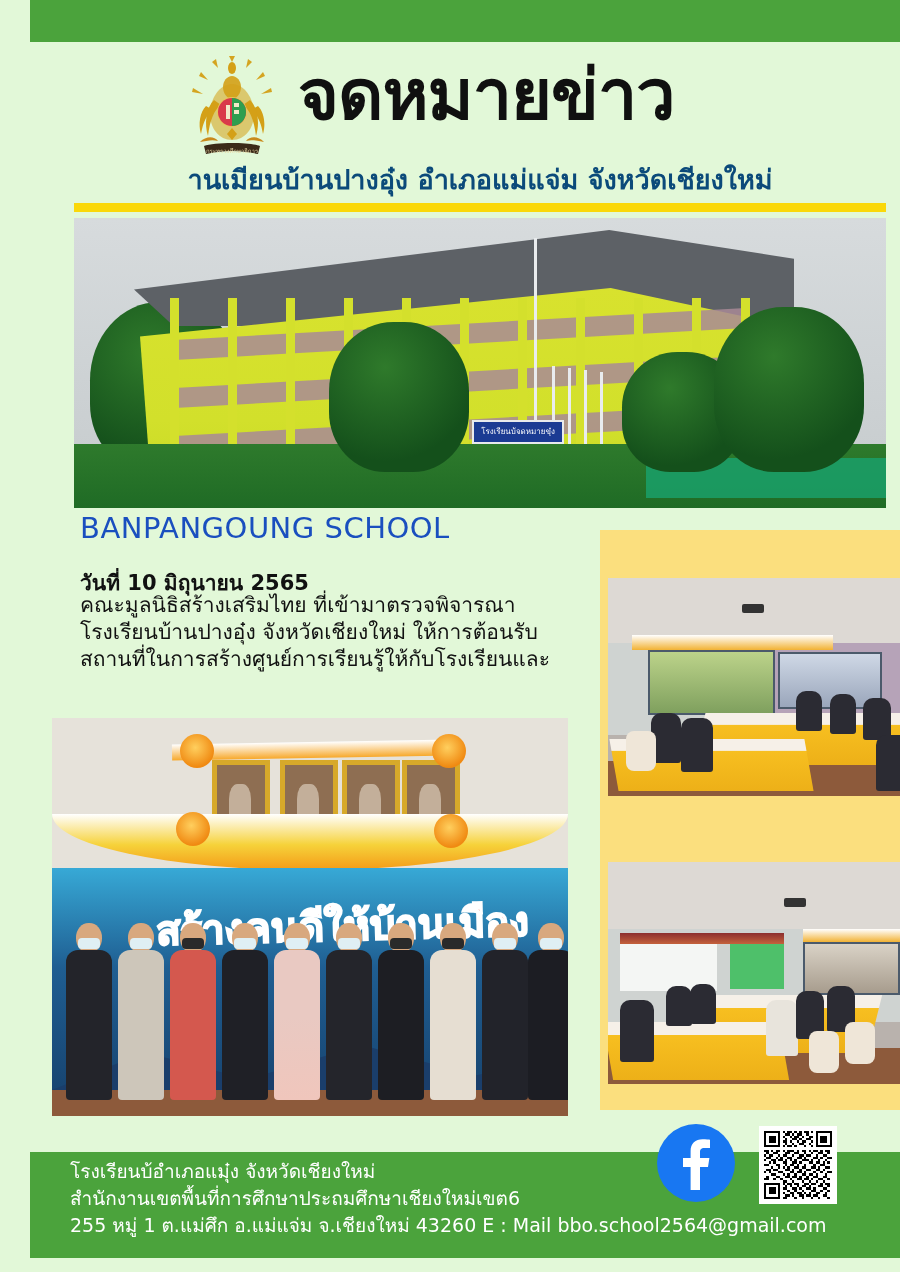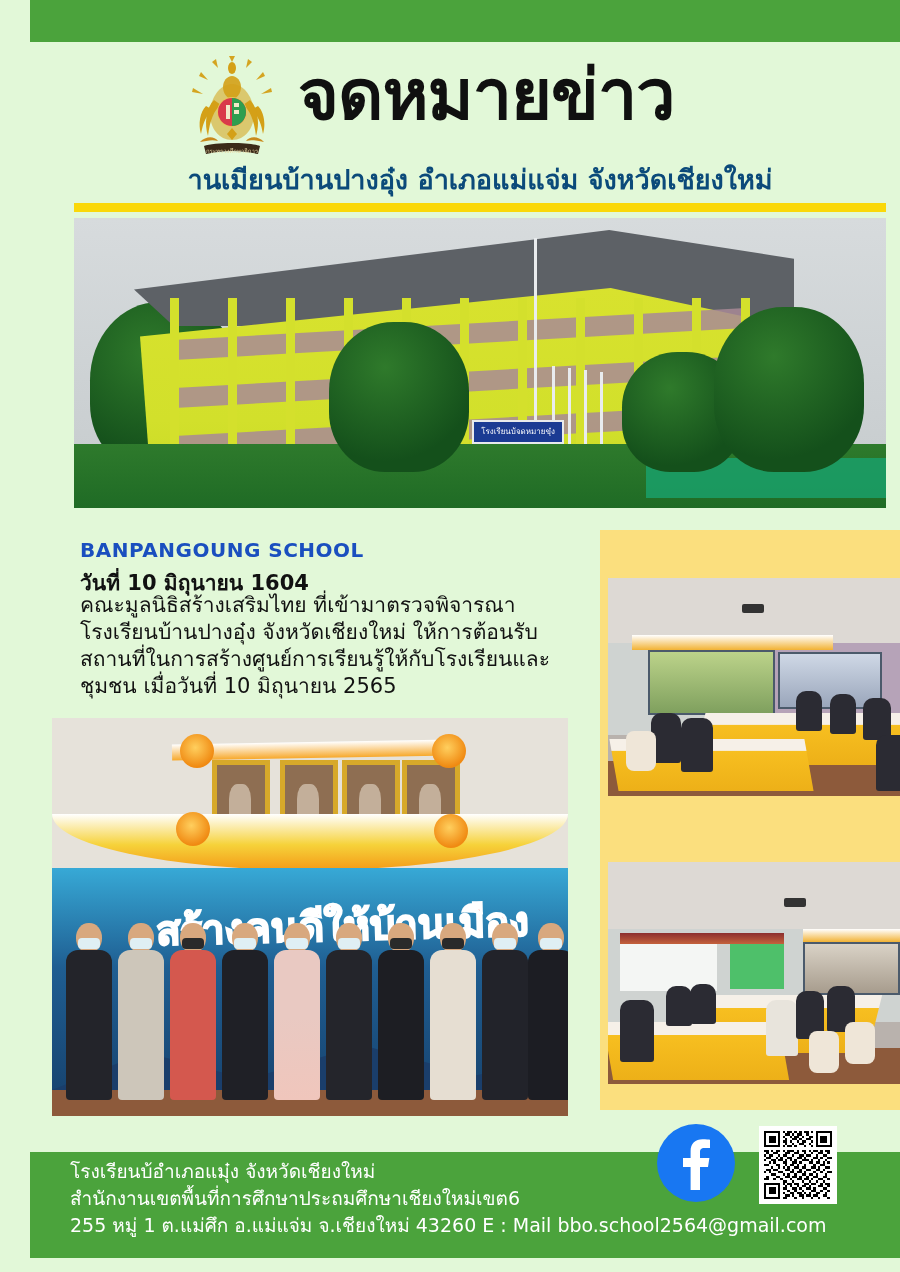--- a/index.html
+++ b/index.html
@@ -94,22 +94,22 @@
     position: absolute; left: 398px; top: 202px; width: 92px; height: 24px;
     background: #1b3b93; border: 2px solid #e8eaec;
   }
   .sign-blue span {
     display:block; color:#fff; font-size:8px; text-align:center; line-height:20px;
     white-space: nowrap; overflow: hidden;
   }
 
   
   .art-title {
-    position: absolute; left: 50px; top: 538px;
-    font-size: 20px; font-weight: 700; color: #1a4fbf;
+    position: absolute; left: 50px; top: 511px;
+    font-size: 29px; font-weight: 400; color: #1a4fbf;
     letter-spacing: .5px; white-space: nowrap;
   }
   .art-date {
     position: absolute; left: 50px; top: 566px;
     font-size: 21px; font-weight: 700; color: #111;
     white-space: nowrap;
   }
   .art-body {
     position: absolute; left: 50px; top: 592px; width: 505px;
     font-size: 21px; font-weight: 400; color: #111; line-height: 1.28;
@@ -317,26 +317,25 @@
 
     <div class="ground"></div>
     <div class="greenwall"></div>
 
     <div class="tree t3"></div>
     <div class="tree t4"></div>
     <div class="tree t5"></div>
   </div>
 
   <div class="art-title">BANPANGOUNG SCHOOL</div>
-  <div class="art-date">วันที่ 10 มิถุนายน 1604</div>
+  <div class="art-date">วันที่ 10 มิถุนายน 2565</div>
   <div class="art-body">
     <span>คณะมูลนิธิสร้างเสริมไทย ที่เข้ามาตรวจพิจารณา</span>
     <span>โรงเรียนบ้านปางอุ๋ง จังหวัดเชียงใหม่ ให้การต้อนรับ</span>
     <span>สถานที่ในการสร้างศูนย์การเรียนรู้ให้กับโรงเรียนและ</span>
-    <span>ชุมชน  เมื่อวันที่ 10 มิถุนายน 2565</span>
   </div>
 
   <div class="ypanel"></div>
 
   <div class="meeting m1">
     <div class="mr-ceiling"></div>
     <div class="mr-wall"></div>
     <div class="mr-wall2"></div>
     <div class="mr-valance"></div>
     <div class="mr-proj"></div>

